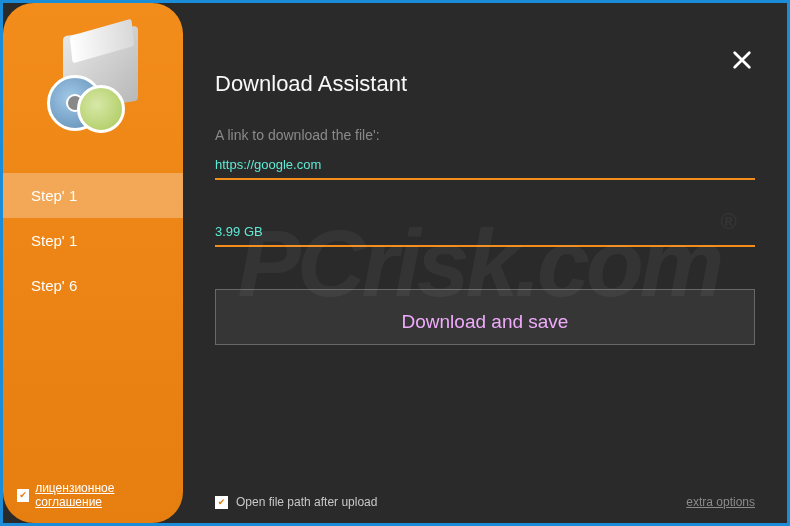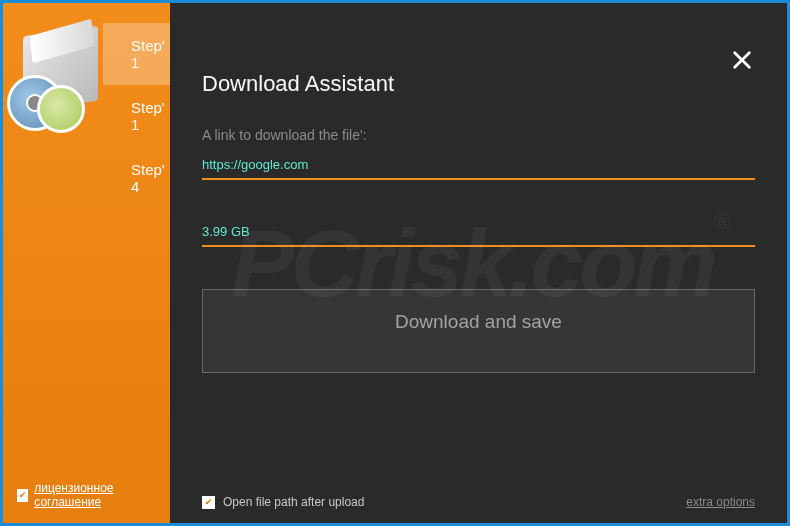--- a/index.html
+++ b/index.html
@@ -5,24 +5,26 @@
   * { box-sizing: border-box; margin: 0; padding: 0; }
   body { font-family: Arial, sans-serif; background: #fff; }
   .window {
     width: 790px; height: 526px;
     border: 3px solid #1a8cd8;
     background: #2a2a2a;
     display: flex;
     position: relative;
   }
   .sidebar {
-    width: 167px;
+    width: 180px;
     background: linear-gradient(to bottom, #f28c1a, #e67e10);
     display: flex;
+    flex-direction: column;
     position: relative;
+    border-radius: 31px;
   }
   .sidebar-icon-area {
     height: 150px;
     display: flex;
     align-items: center;
     justify-content: center;
   }
   .sidebar-icon { position: relative; width: 100px; height: 95px; }
   .box-back {
     position: absolute; left: 20px; top: 0;
@@ -104,24 +106,24 @@
     border: none;
     border-bottom: 2px solid #f28c1a;
     color: #5eead4;
     font-size: 13px;
     padding: 0 0 6px 0;
     outline: none;
   }
   .download-btn {
     margin-top: 20px;
     width: 100%;
-    height: 84px;
+    height: 56px;
     border: 1px solid rgba(255,255,255,0.25);
     background: rgba(255,255,255,0.06);
-    color: #a3a3a3;
+    color: #f0abfc;
     font-size: 19px;
     cursor: pointer;
     text-align: center;
     line-height: 64px;
   }
   .bottom-row {
     position: absolute;
     bottom: 14px; left: 32px; right: 32px;
     display: flex; justify-content: space-between; align-items: center;
     font-size: 12px; color: #c8c8c8;
@@ -154,21 +156,21 @@
       <div class="sidebar-icon">
         <div class="box-back"></div>
         <div class="box-open"></div>
         <div class="disc1"></div>
         <div class="disc2"></div>
       </div>
     </div>
     <div class="steps">
       <div class="step active">Step' 1</div>
       <div class="step">Step' 1</div>
-      <div class="step">Step' 4</div>
+      <div class="step">Step' 6</div>
     </div>
     <div class="license-row">
       <span class="checkbox">✔</span>
       <span class="license-text">лицензионное соглашение</span>
     </div>
   </div>
 
   <div class="main">
     <div class="watermark">PCrisk<span>.com</span><span class="r">®</span></div>
 

